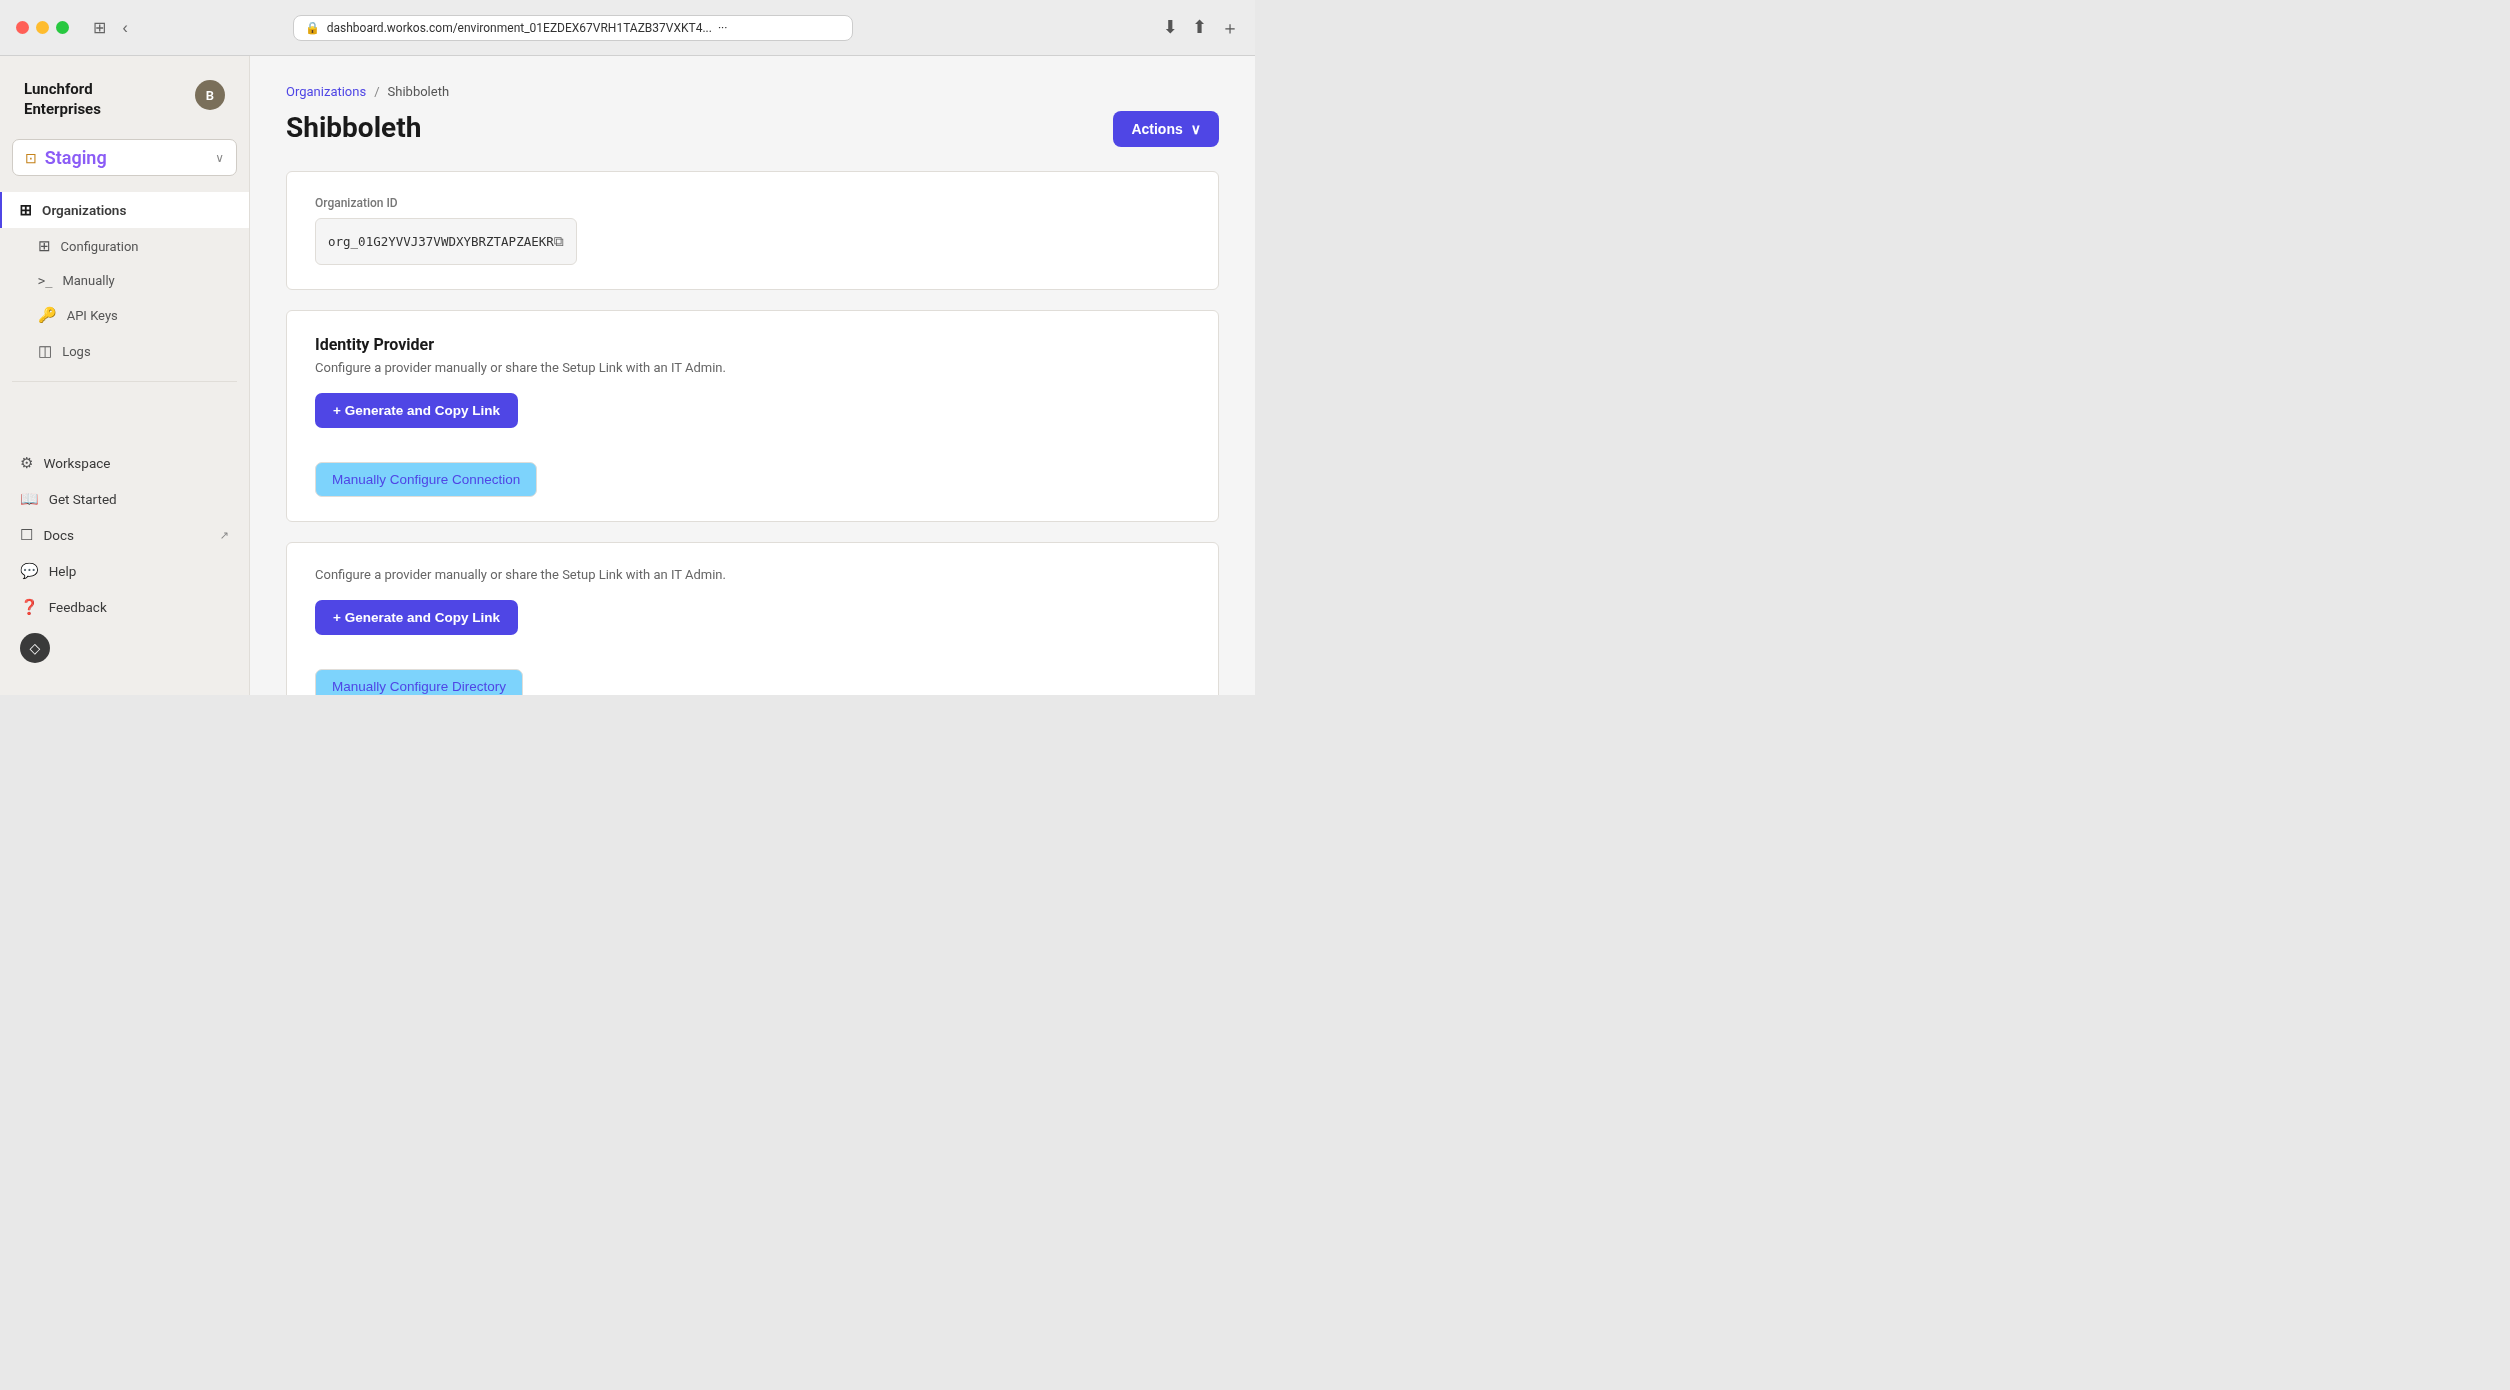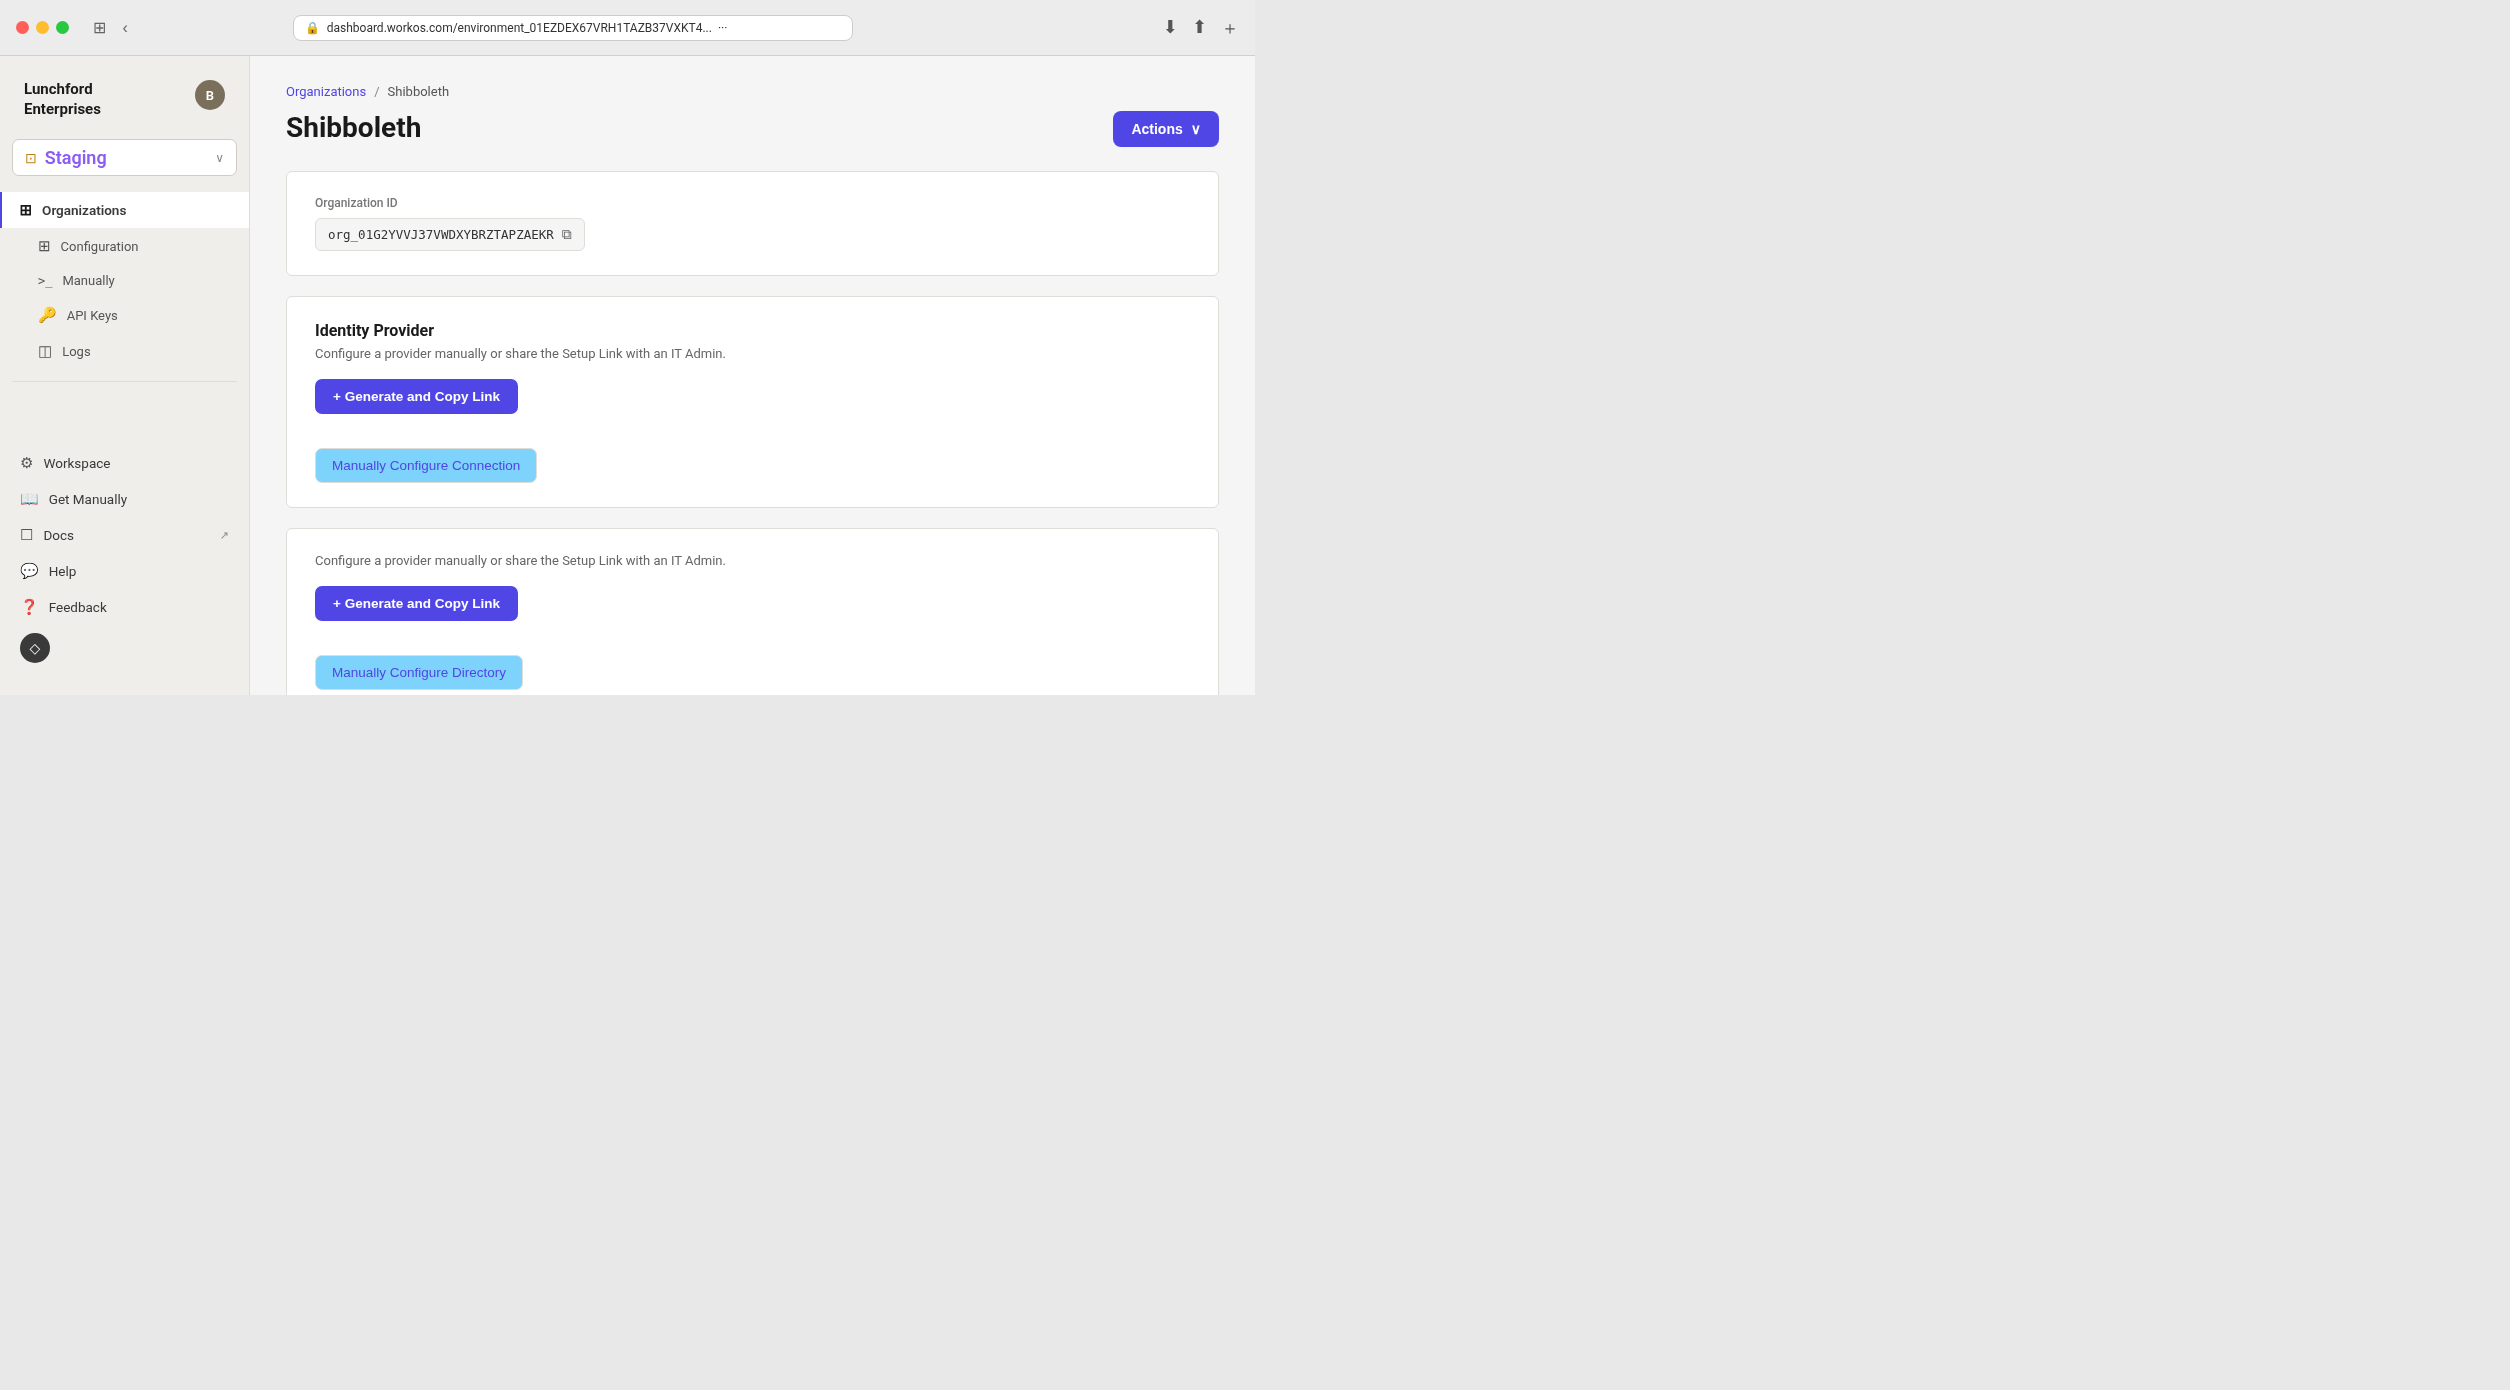--- a/index.html
+++ b/index.html
@@ -244,25 +244,24 @@
     .field-label {
       font-size: 12px;
       color: #777;
       font-weight: 500;
       margin-bottom: 8px;
       text-transform: none;
     }
     .field-value-box {
       display: inline-flex;
       align-items: center;
-      gap: 8px;
       background: #f5f5f5;
       border: 1px solid #e0ddd8;
       border-radius: 6px;
-      padding: 7px 12px;
+      padding: 14px 12px;
       font-family: monospace;
       font-size: 12.5px;
       color: #333;
     }
     .copy-icon { color: #666; cursor: pointer; font-size: 14px; }
 
     .card-section-title {
       font-size: 16px;
       font-weight: 700;
       color: #1a1a1a;
@@ -372,21 +371,21 @@
 
     <div class="sidebar-divider"></div>
 
     <div class="nav-section sidebar-bottom">
       <div class="nav-item">
         <span class="nav-icon">⚙</span>
         <span>Workspace</span>
       </div>
       <div class="nav-item">
         <span class="nav-icon">📖</span>
-        <span>Get Manually</span>
+        <span>Get Started</span>
       </div>
       <div class="nav-item">
         <span class="nav-icon">☐</span>
         <span>Docs</span>
         <span style="margin-left:auto;font-size:11px;color:#888;">↗</span>
       </div>
       <div class="nav-item">
         <span class="nav-icon">💬</span>
         <span>Help</span>
       </div>

